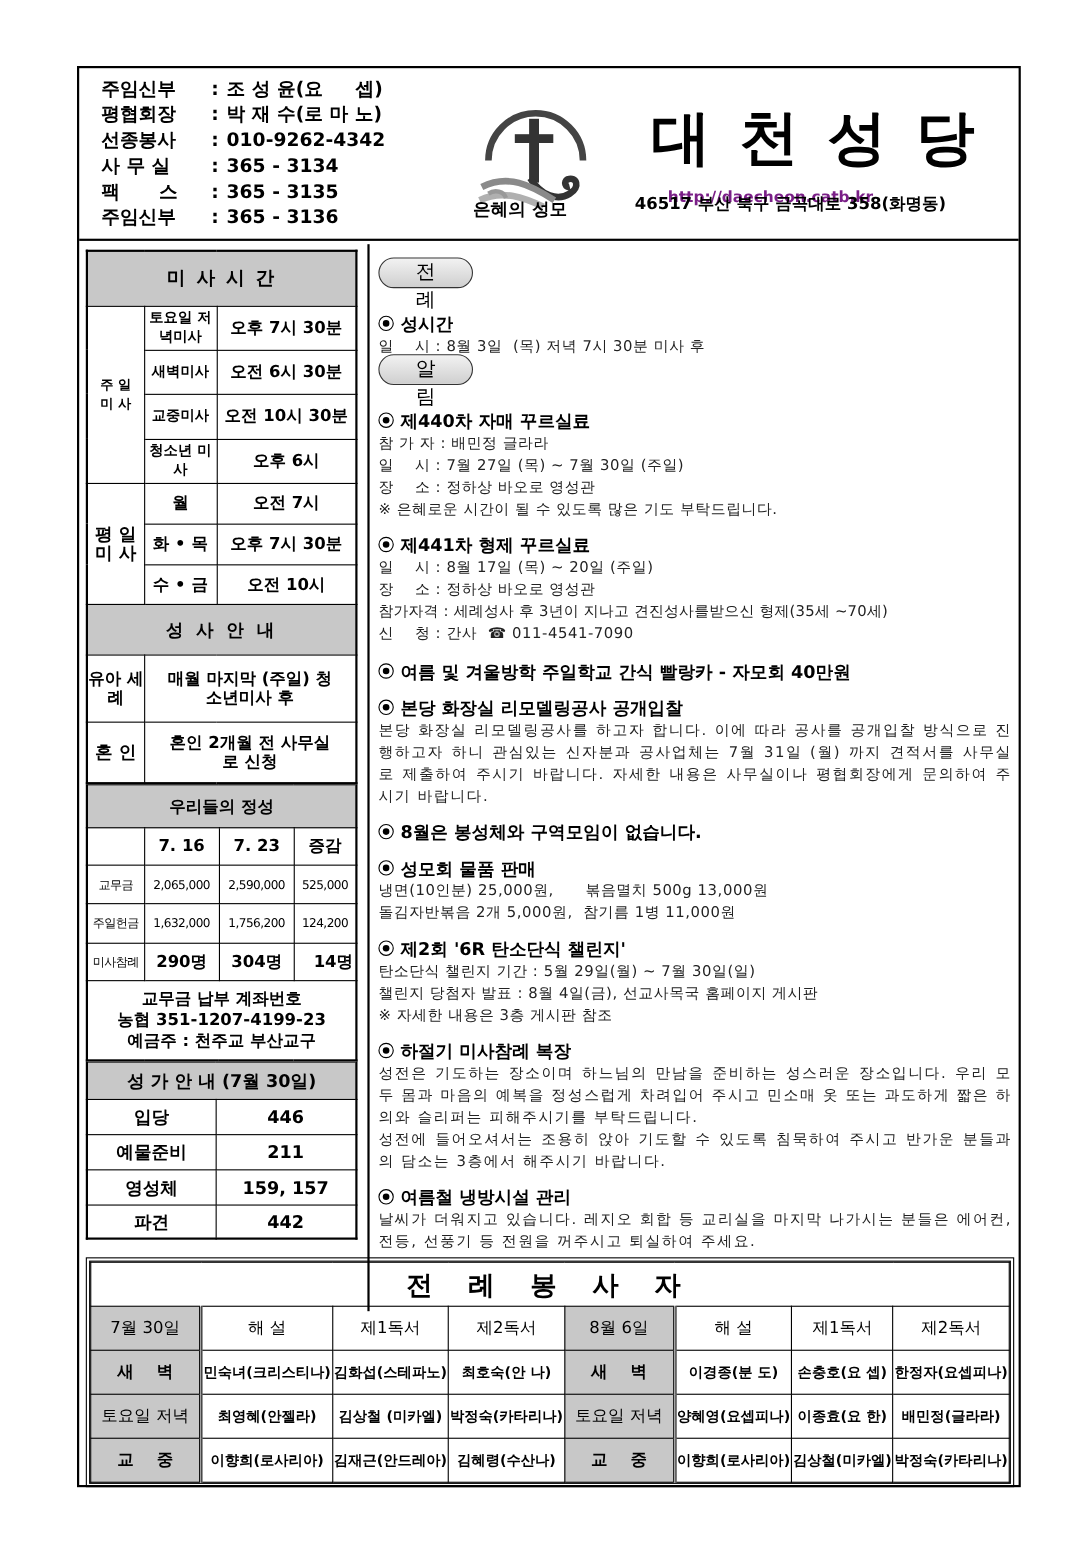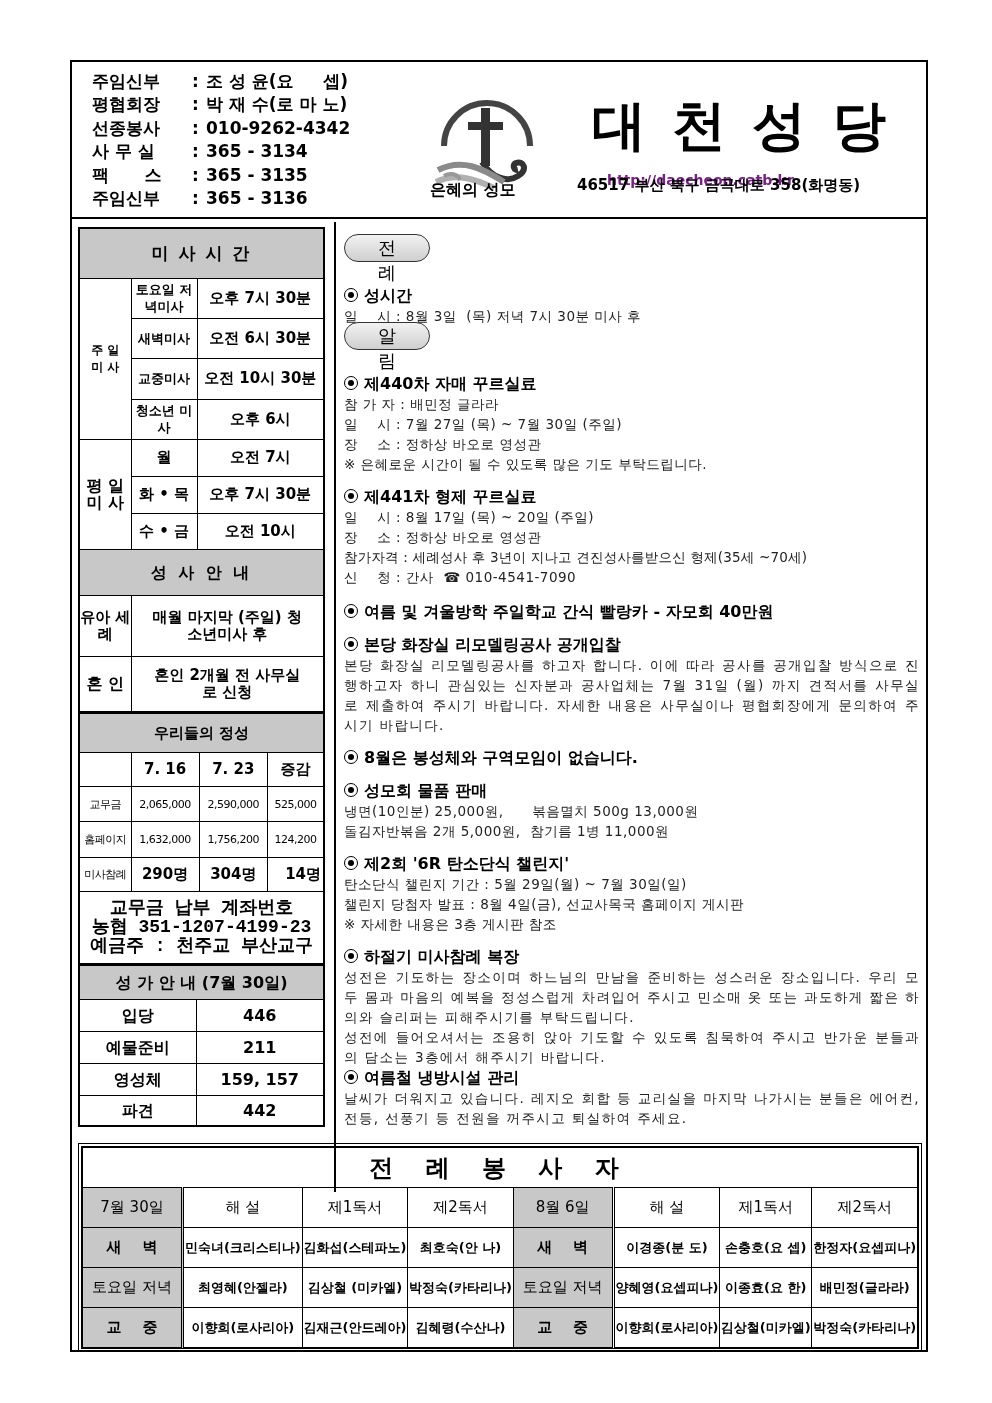--- a/index.html
+++ b/index.html
@@ -143,33 +143,33 @@
         <td>7. 23</td>
         <td>증감</td>
       </tr>
       <tr style="height:35px">
         <td class="tiny">교무금</td>
         <td class="tiny">2,065,000</td>
         <td class="tiny">2,590,000</td>
         <td class="tiny">525,000</td>
       </tr>
       <tr style="height:36px">
-        <td class="tiny">홈페이지</td>
+        <td class="tiny">주일헌금</td>
         <td class="tiny">1,632,000</td>
         <td class="tiny">1,756,200</td>
         <td class="tiny">124,200</td>
       </tr>
       <tr style="height:34px">
         <td class="tiny">미사참례</td>
         <td>290명</td>
         <td>304명</td>
         <td style="text-align:right;padding-right:2px">14명</td>
       </tr>
       <tr style="height:72px">
-        <td colspan="4" style="line-height:19px;font-size:18px;font-family:Liberation Mono, monospace;">
+        <td colspan="4" style="line-height:19px;font-size:15px;">
           <div>교무금 납부 계좌번호</div>
           <div>농협 351-1207-4199-23</div>
           <div>예금주 : 천주교 부산교구</div>
         </td>
       </tr>
     </tbody>
       </table>
 
     <table class="lt" style="border-top:none">
       <tbody>
@@ -212,21 +212,21 @@
         <div class="body-line">일    시 : 7월 27일 (목) ~ 7월 30일 (주일)</div>
         <div class="body-line">장    소 : 정하상 바오로 영성관</div>
         <div class="body-line">※ 은혜로운 시간이 될 수 있도록 많은 기도 부탁드립니다.</div>
       </div>
 
       <div style="margin-top:12px">
         <div class="item-title"><span class="bullet"></span><span>제441차 형제 꾸르실료</span></div>
         <div class="body-line">일    시 : 8월 17일 (목) ~ 20일 (주일)</div>
         <div class="body-line">장    소 : 정하상 바오로 영성관</div>
         <div class="body-line" style="letter-spacing:0.2px">참가자격 : 세례성사 후 3년이 지나고 견진성사를받으신 형제(35세 ~70세)</div>
-        <div class="body-line">신    청 : 간사  ☎ 010-4541-7090</div>
+        <div class="body-line">신    청 : 간사  ☎ 011-4541-7090</div>
       </div>
 
       <div style="margin-top:14px">
         <div class="item-title"><span class="bullet"></span><span>여름 및 겨울방학 주일학교 간식 빨랑카 - 자모회 40만원</span></div>
       </div>
 
       <div style="margin-top:12px">
         <div class="item-title"><span class="bullet"></span><span>본당 화장실 리모델링공사 공개입찰</span></div>
         <div class="para">본당 화장실 리모델링공사를 하고자 합니다. 이에 따라 공사를 공개입찰 방식으로 진행하고자 하니 관심있는 신자분과 공사업체는 7월 31일 (월) 까지 견적서를 사무실로 제출하여 주시기 바랍니다. 자세한 내용은 사무실이나 평협회장에게 문의하여 주시기 바랍니다.</div>
       </div>
@@ -247,21 +247,21 @@
         <div class="body-line">챌린지 당첨자 발표 : 8월 4일(금), 선교사목국 홈페이지 게시판</div>
         <div class="body-line">※ 자세한 내용은 3층 게시판 참조</div>
       </div>
 
       <div style="margin-top:12px">
         <div class="item-title"><span class="bullet"></span><span>하절기 미사참례 복장</span></div>
         <div class="para">성전은 기도하는 장소이며 하느님의 만남을 준비하는 성스러운 장소입니다. 우리 모두 몸과 마음의 예복을 정성스럽게 차려입어 주시고 민소매 옷 또는 과도하게 짧은 하의와 슬리퍼는 피해주시기를 부탁드립니다.</div>
         <div class="para">성전에 들어오셔서는 조용히 앉아 기도할 수 있도록 침묵하여 주시고 반가운 분들과의 담소는 3층에서 해주시기 바랍니다.</div>
       </div>
 
-      <div style="">
+      <div style="margin-top:12px">
         <div class="item-title"><span class="bullet"></span><span>여름철 냉방시설 관리</span></div>
         <div class="para">날씨가 더워지고 있습니다. 레지오 회합 등 교리실을 마지막 나가시는 분들은 에어컨, 전등, 선풍기 등 전원을 꺼주시고 퇴실하여 주세요.</div>
       </div>
     </div>
   </div>
 
   <div class="bottom">
     <table class="bt">
       <tbody>
           <tr>

